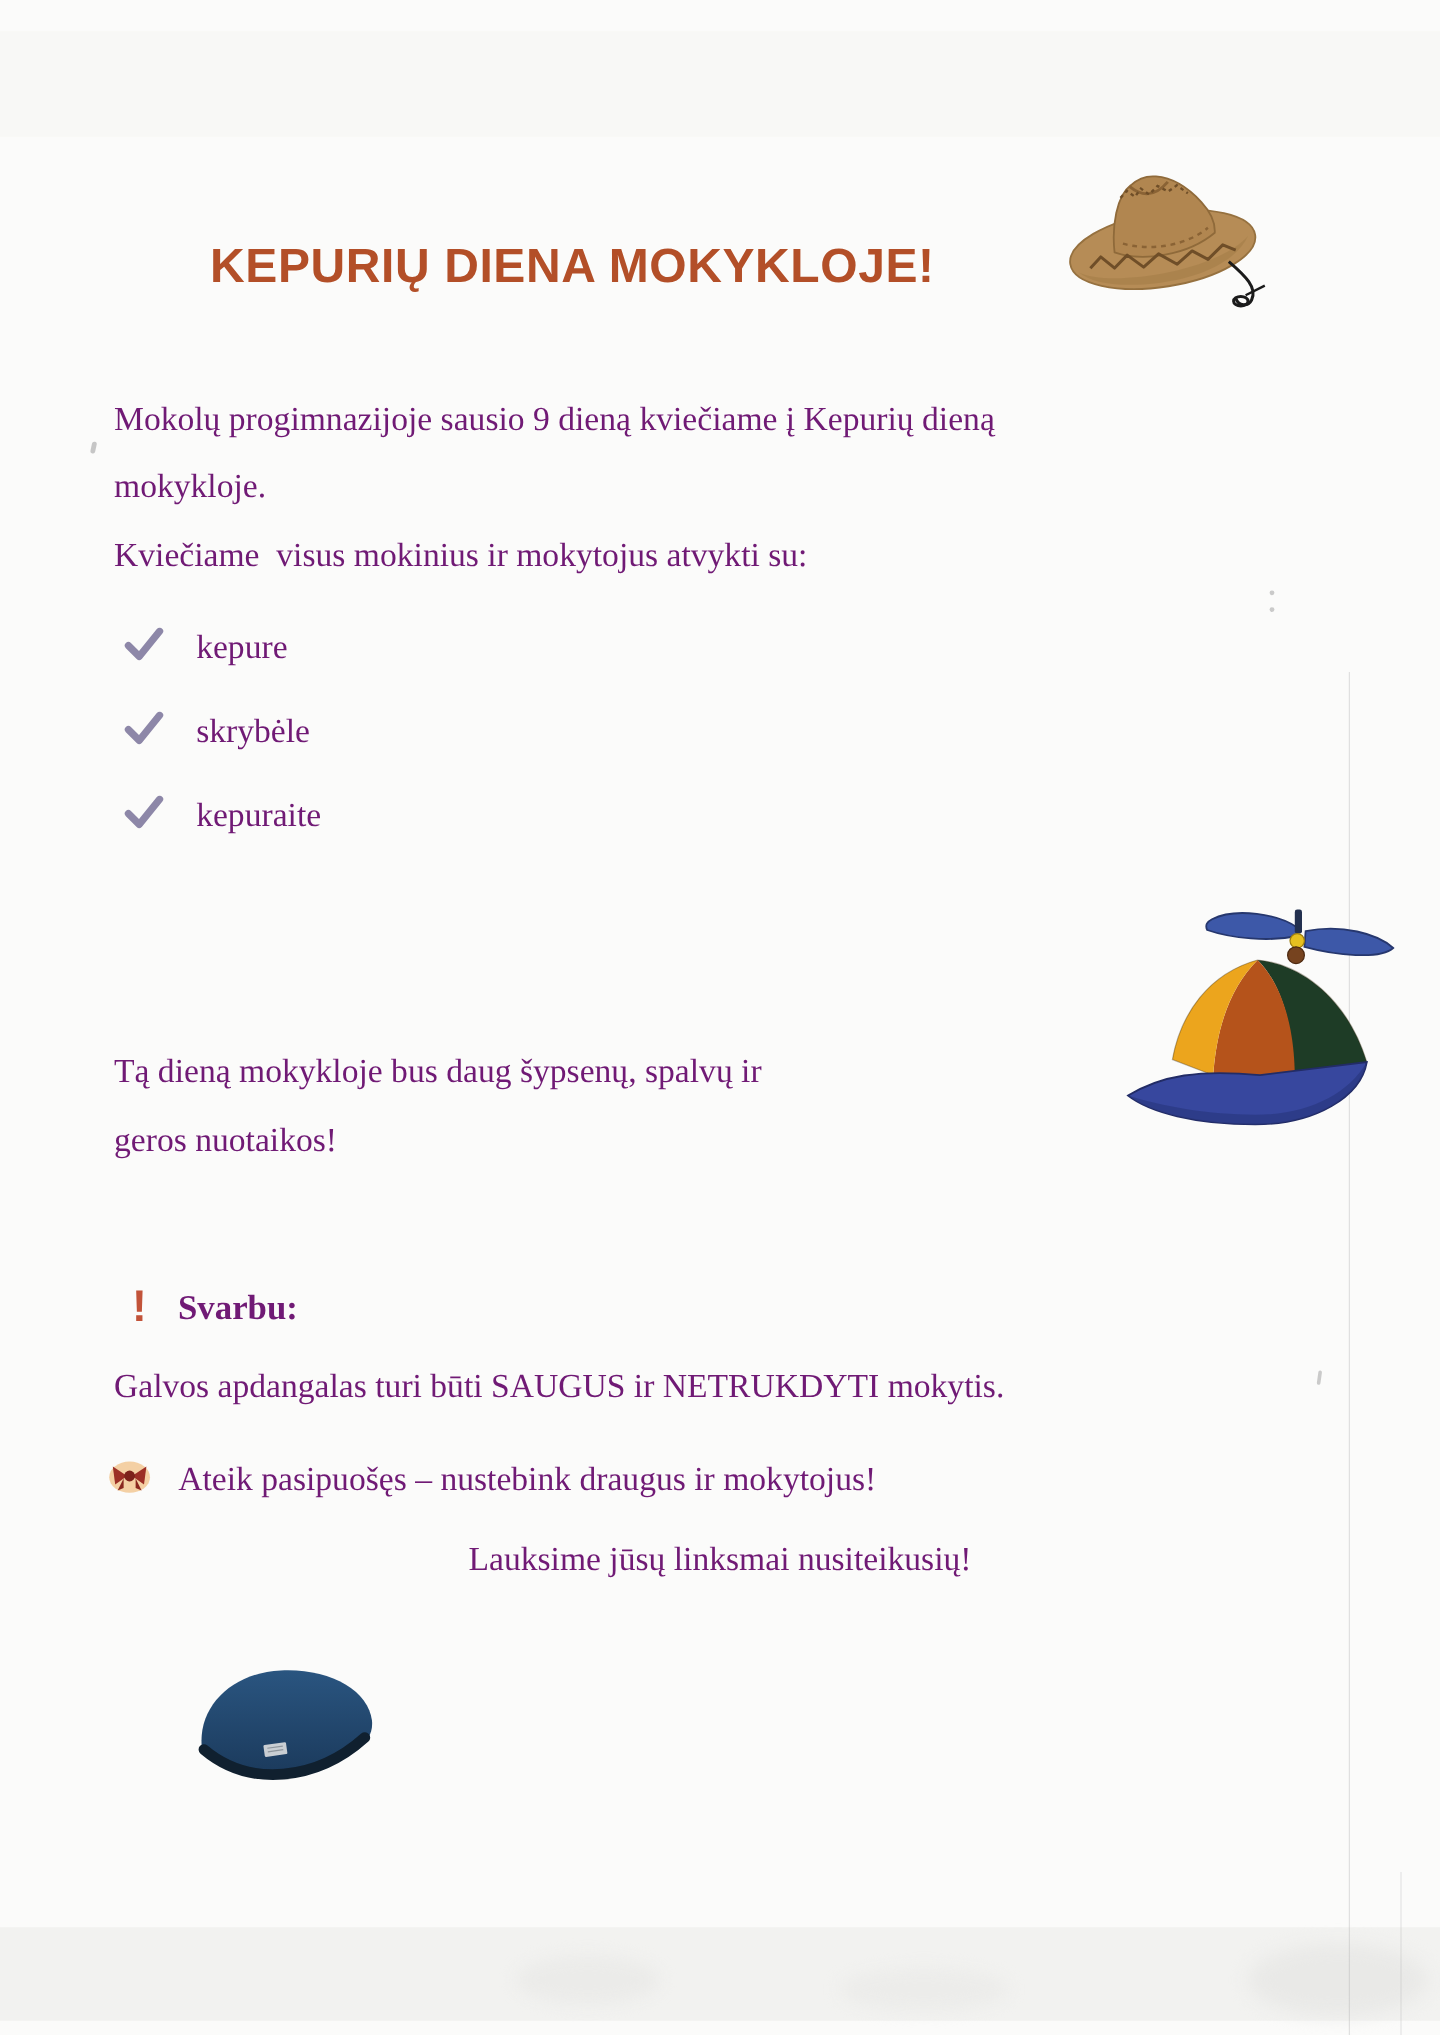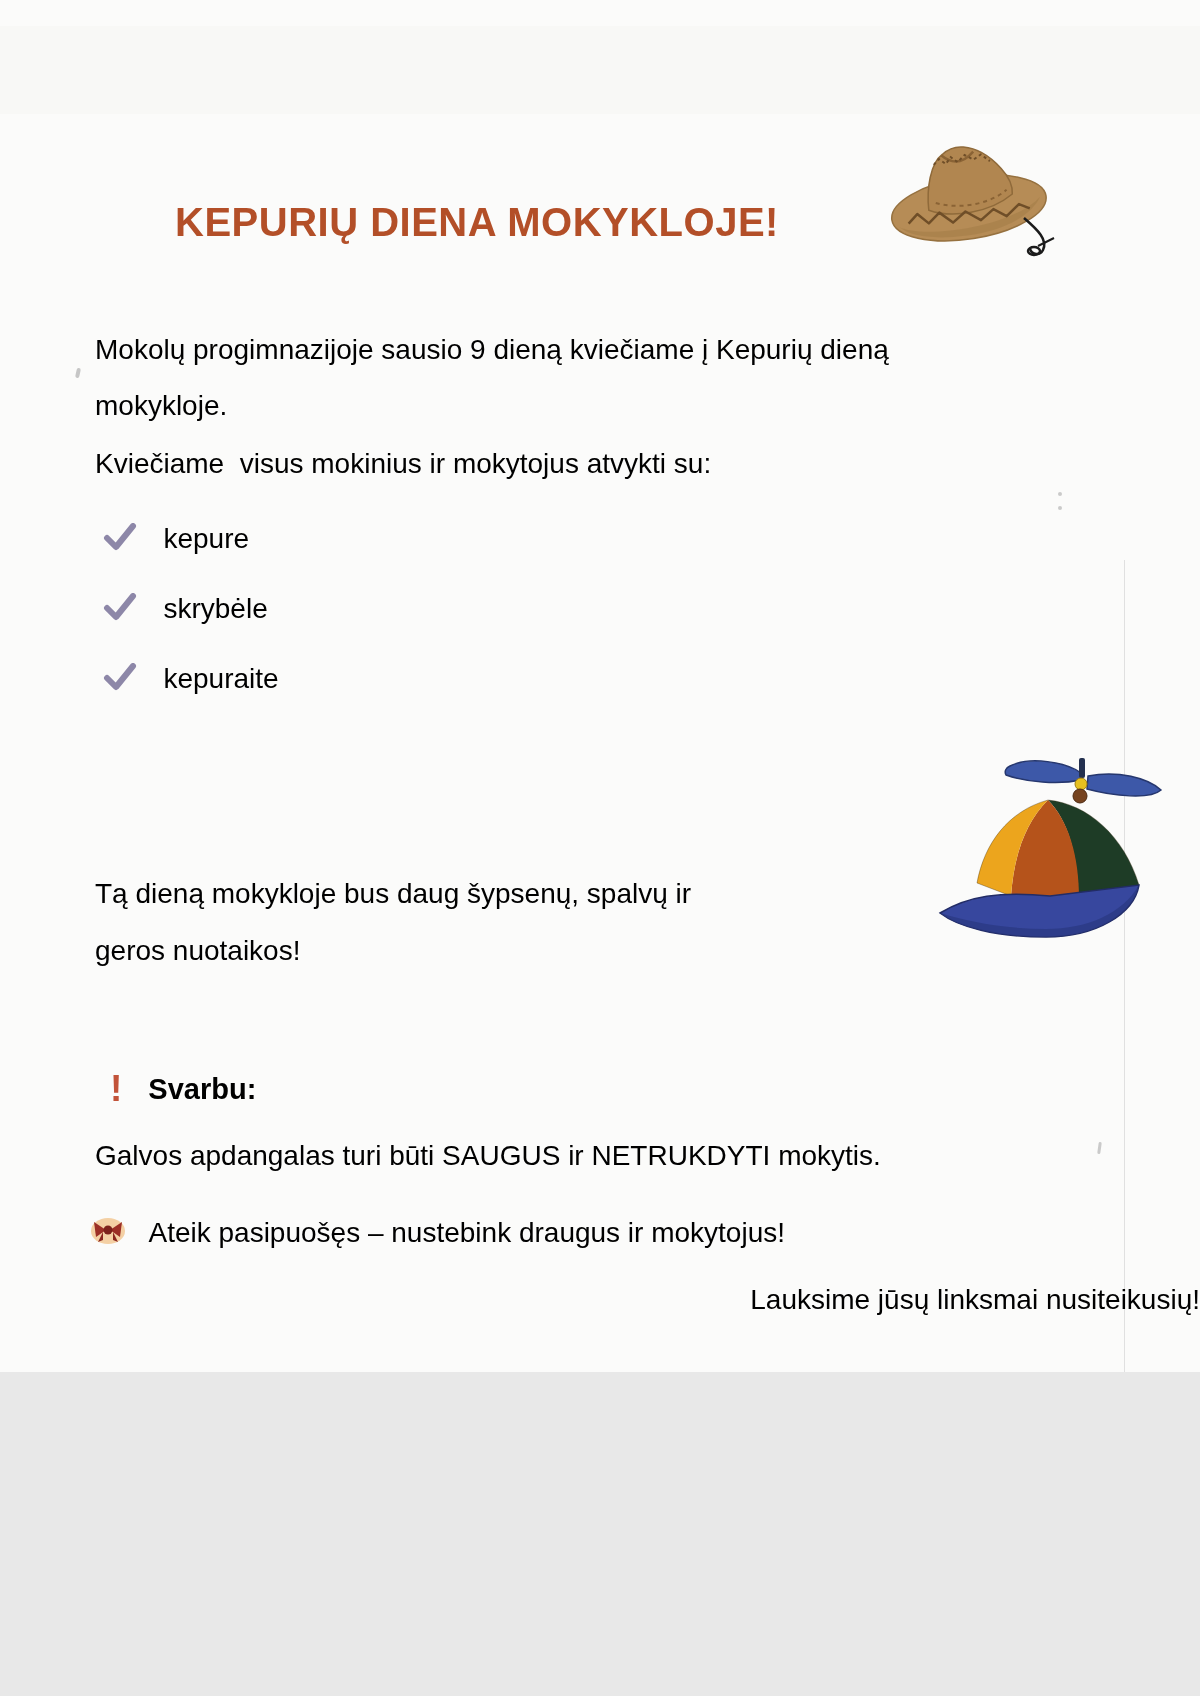--- a/index.html
+++ b/index.html
@@ -1,18 +1,18 @@
 <!DOCTYPE html>
 <html><head>
 <meta charset="utf-8">
 <style>
   html,body{margin:0;padding:0;}
   body{background:#e8e8e8;font-family:"Liberation Sans",sans-serif;}
   .page{
-    position:relative;width:1200px;height:1372px;margin:0 auto;
+    position:relative;width:1200px;height:1696px;margin:0 auto;
     background:#fbfbfa;overflow:hidden;
     box-shadow:0 0 6px rgba(0,0,0,.2);
   }
   
   .wash{position:absolute;pointer-events:none;}
   .wash.top{left:0;top:26px;width:1200px;height:88px;background:#f6f6f4;opacity:.6;}
   .wash.bottom{left:0;top:1606px;width:1200px;height:78px;background:#f2f2f0;}
   .wash.blob1{left:430px;top:1630px;width:120px;height:40px;background:#ebebe9;border-radius:50%;filter:blur(6px);}
   .wash.blob2{left:700px;top:1640px;width:140px;height:36px;background:#ececea;border-radius:50%;filter:blur(6px);}
   .wash.blob3{left:1040px;top:1620px;width:150px;height:60px;background:#e9e9e7;border-radius:50%;filter:blur(7px);}
@@ -23,41 +23,41 @@
   .speck.colon1{left:1058px;top:492px;width:4px;height:4px;opacity:.5;}
   .speck.colon2{left:1058px;top:506px;width:4px;height:4px;opacity:.5;}
   .speck.tick{left:1098px;top:1142px;width:3px;height:12px;transform:rotate(8deg);opacity:.5;}
 
   .title{
     position:absolute;left:175px;top:200px;margin:0;
     font-family:"Liberation Sans",sans-serif;font-weight:700;
     font-size:40px;letter-spacing:.5px;color:#b34f28;white-space:pre;
   }
   .serif{
-    font-family:Liberation Sans, sans-serif;
-    color:#000000;
+    font-family:Liberation Serif, serif;
+    color:#701a75;
   }
   .line{position:absolute;margin:0;font-size:28px;white-space:pre;}
   .intro{left:95px;top:322px;line-height:56px;}
   .invite{left:95px;top:448px;}
   .bullet-row{position:absolute;left:103px;height:40px;}
   .bullet-row .check{display:inline-block;vertical-align:middle;margin-right:22px;}
   .bullet-row .blabel{display:inline-block;vertical-align:middle;font-size:28px;white-space:pre;text-align:center;}
   .mood{left:95px;top:865px;line-height:57px;}
   .svarbu{position:absolute;left:110px;top:1068px;}
   .svarbu .excl{
     font-family:"Liberation Sans",sans-serif;font-weight:700;
     font-size:37px;color:#c25339;margin-right:26px;vertical-align:-2px;
   }
   .svarbu .slabel{font-size:29px;font-weight:700;white-space:pre;}
   .rule{left:95px;top:1140px;}
   .decorated{position:absolute;left:88px;top:1214px;}
   .decorated .bow{display:inline-block;vertical-align:middle;margin-right:16px;}
   .decorated .dlabel{display:inline-block;vertical-align:middle;font-size:28px;white-space:pre;}
-  .closing{left:0;top:1284px;width:1200px;text-align:right;white-space:normal;}
+  .closing{left:0;top:1284px;width:1200px;text-align:center;white-space:normal;}
   .img-wrap{position:absolute;}
   .cowboy{left:888px;top:138px;}
   .propcap{left:938px;top:750px;}
   .beanie{left:158px;top:1386px;}
 </style>
 </head>
 <body>
 
 <div class="page">
 

